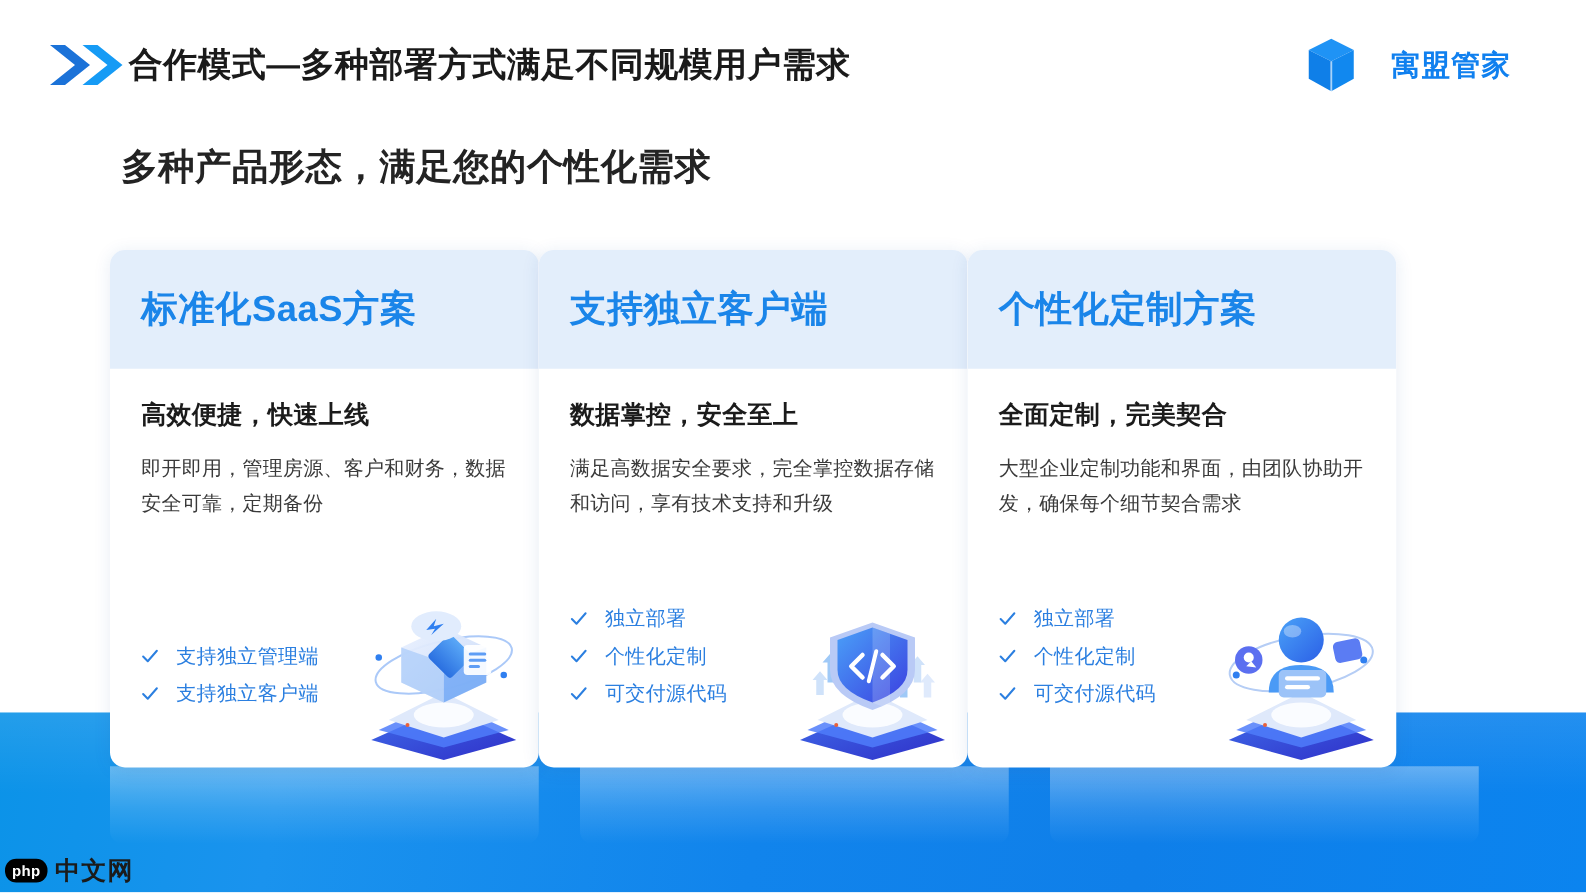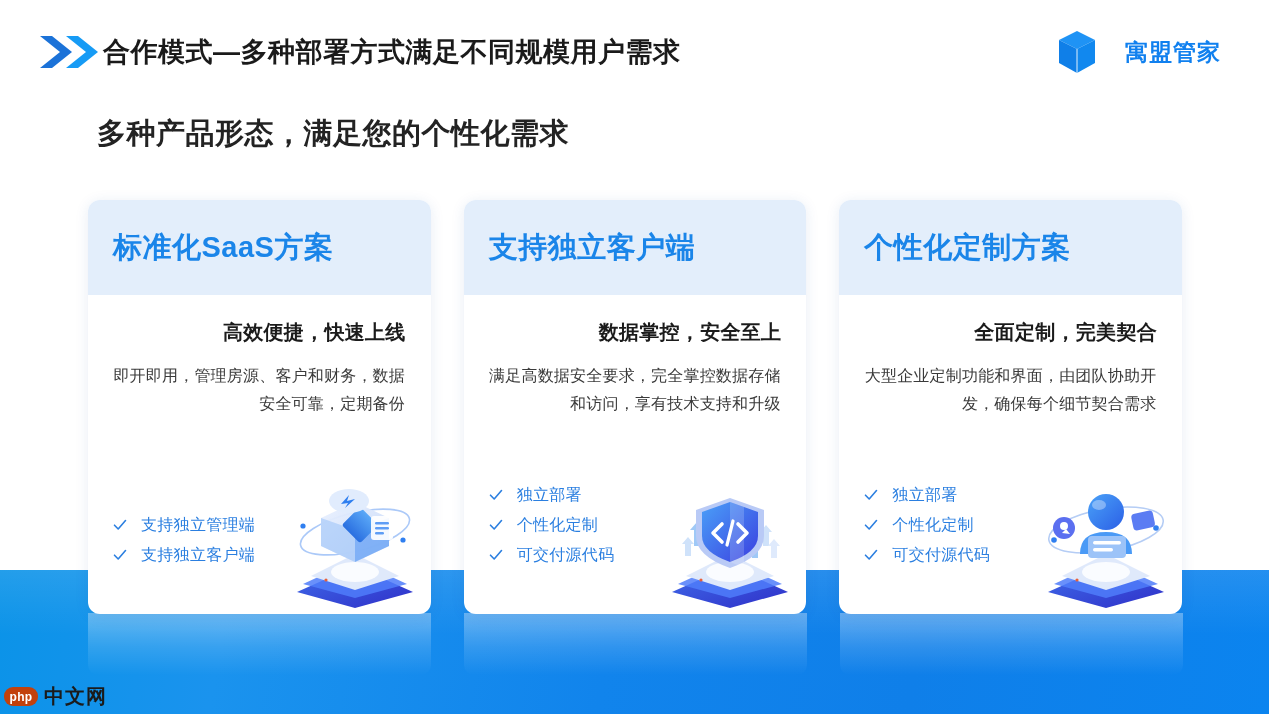--- a/index.html
+++ b/index.html
@@ -53,21 +53,21 @@
     position: absolute;
     left: 103px; top: 34px;
     font-size: 27px;
     font-weight: 700;
     color: #1a1a1a;
     letter-spacing: .5px;
     white-space: nowrap;
   }
   .brand {
     position: absolute;
-    right: 48px; top: 30px;
+    right: 60px; top: 30px;
     display: flex;
     align-items: center;
     gap: 28px;
   }
   .brand-mark { width: 40px; height: 44px; display: block; }
   .brand-name {
     font-size: 23px;
     font-weight: 700;
     color: #1080ef;
     letter-spacing: 1px;
@@ -84,22 +84,20 @@
     letter-spacing: .5px;
     white-space: nowrap;
   }
 
   
   .cards {
     position: absolute;
     left: 88px; top: 200px;
     width: 1094px; height: 414px;
     display: flex;
-    gap: 33px;
-    text-align: right;
   }
   .card {
     position: relative;
     width: 343px;
     height: 414px;
     background: #ffffff;
     border-radius: 12px;
     box-shadow: 0 2px 14px rgba(26,80,160,.10);
     overflow: hidden;
     display: flex;
@@ -174,21 +172,21 @@
   .watermark {
     position: absolute;
     left: 4px; bottom: 4px;
     display: flex;
     align-items: center;
     gap: 6px;
   }
   .wm-badge {
     width: 34px; height: 19px;
     border-radius: 9px;
-    background: #c2410c;
+    background: #000000;
     color: #ffffff;
     font-size: 12px;
     font-weight: 700;
     display: flex;
     align-items: center;
     justify-content: center;
     letter-spacing: .3px;
   }
   .wm-text {
     font-size: 20px;

